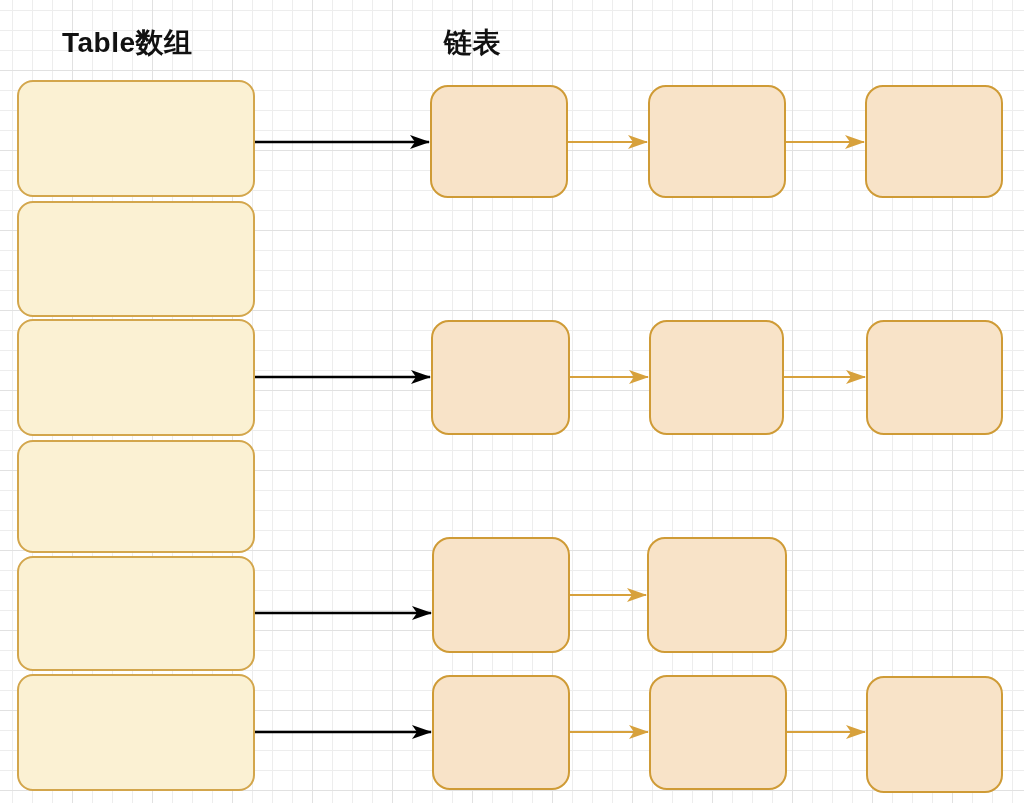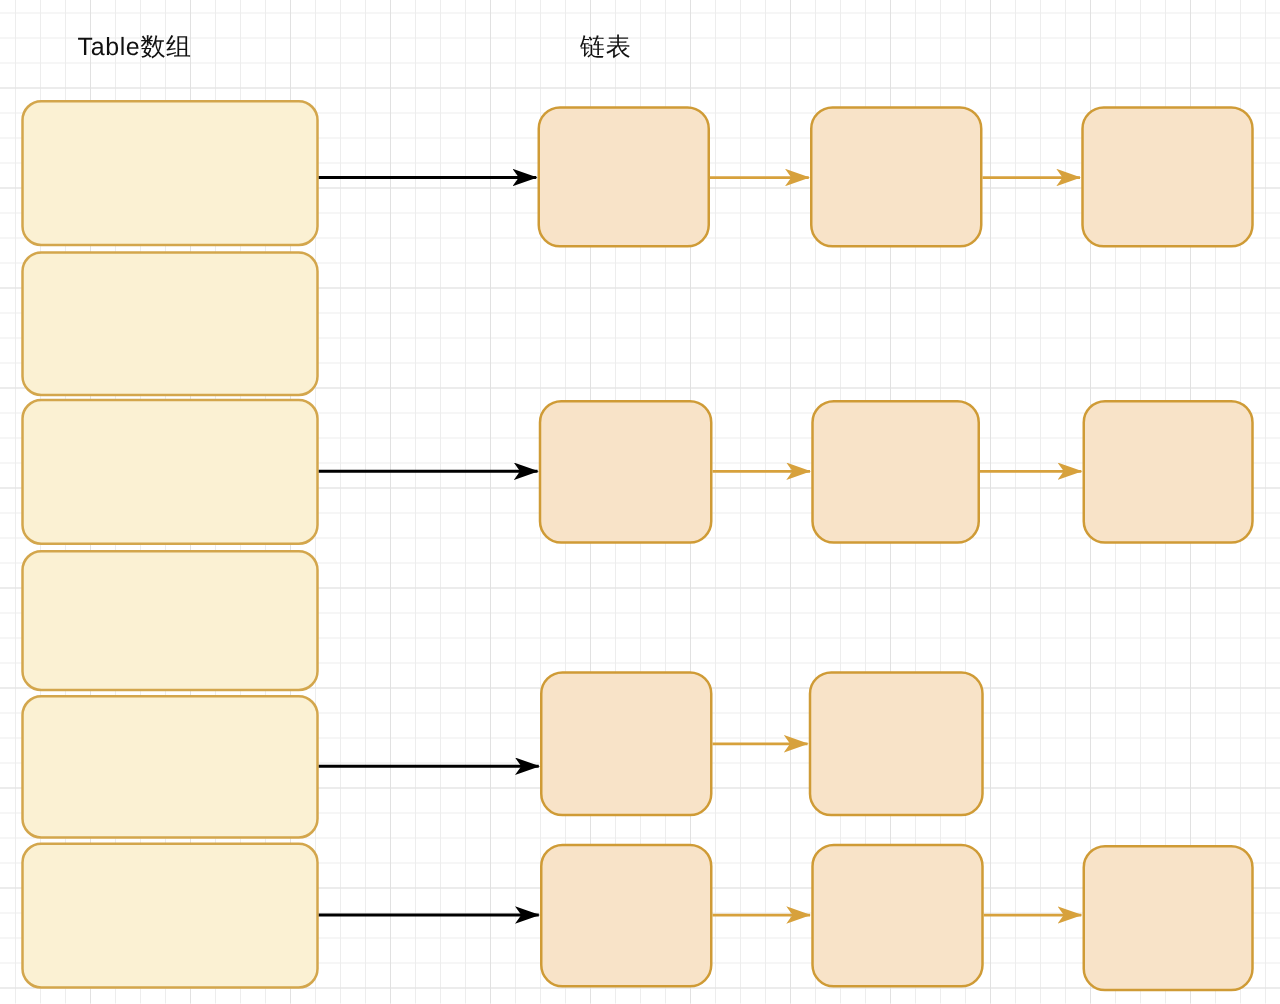--- a/index.html
+++ b/index.html
@@ -11,28 +11,28 @@
   #canvas {
     position: relative;
     width: 1024px;
     height: 803px;
     overflow: hidden;
     background-color: #ffffff;
   }
   .diagram-title {
     position: absolute;
     color: #111111;
-    font-size: 20px;
-    font-weight: 400;
+    font-size: 28px;
+    font-weight: 700;
     letter-spacing: 0.5px;
     white-space: nowrap;
     user-select: none;
   }
   #title-left { left: 62px; top: 24px; }
-  #title-right { left: 464px; top: 24px; }
+  #title-right { left: 444px; top: 24px; }
   .table-slot {
     position: absolute;
     box-sizing: border-box;
     border-radius: 16px;
     border: 2px solid transparent;
   }
   .list-node {
     position: absolute;
     box-sizing: border-box;
     border-radius: 18px;

